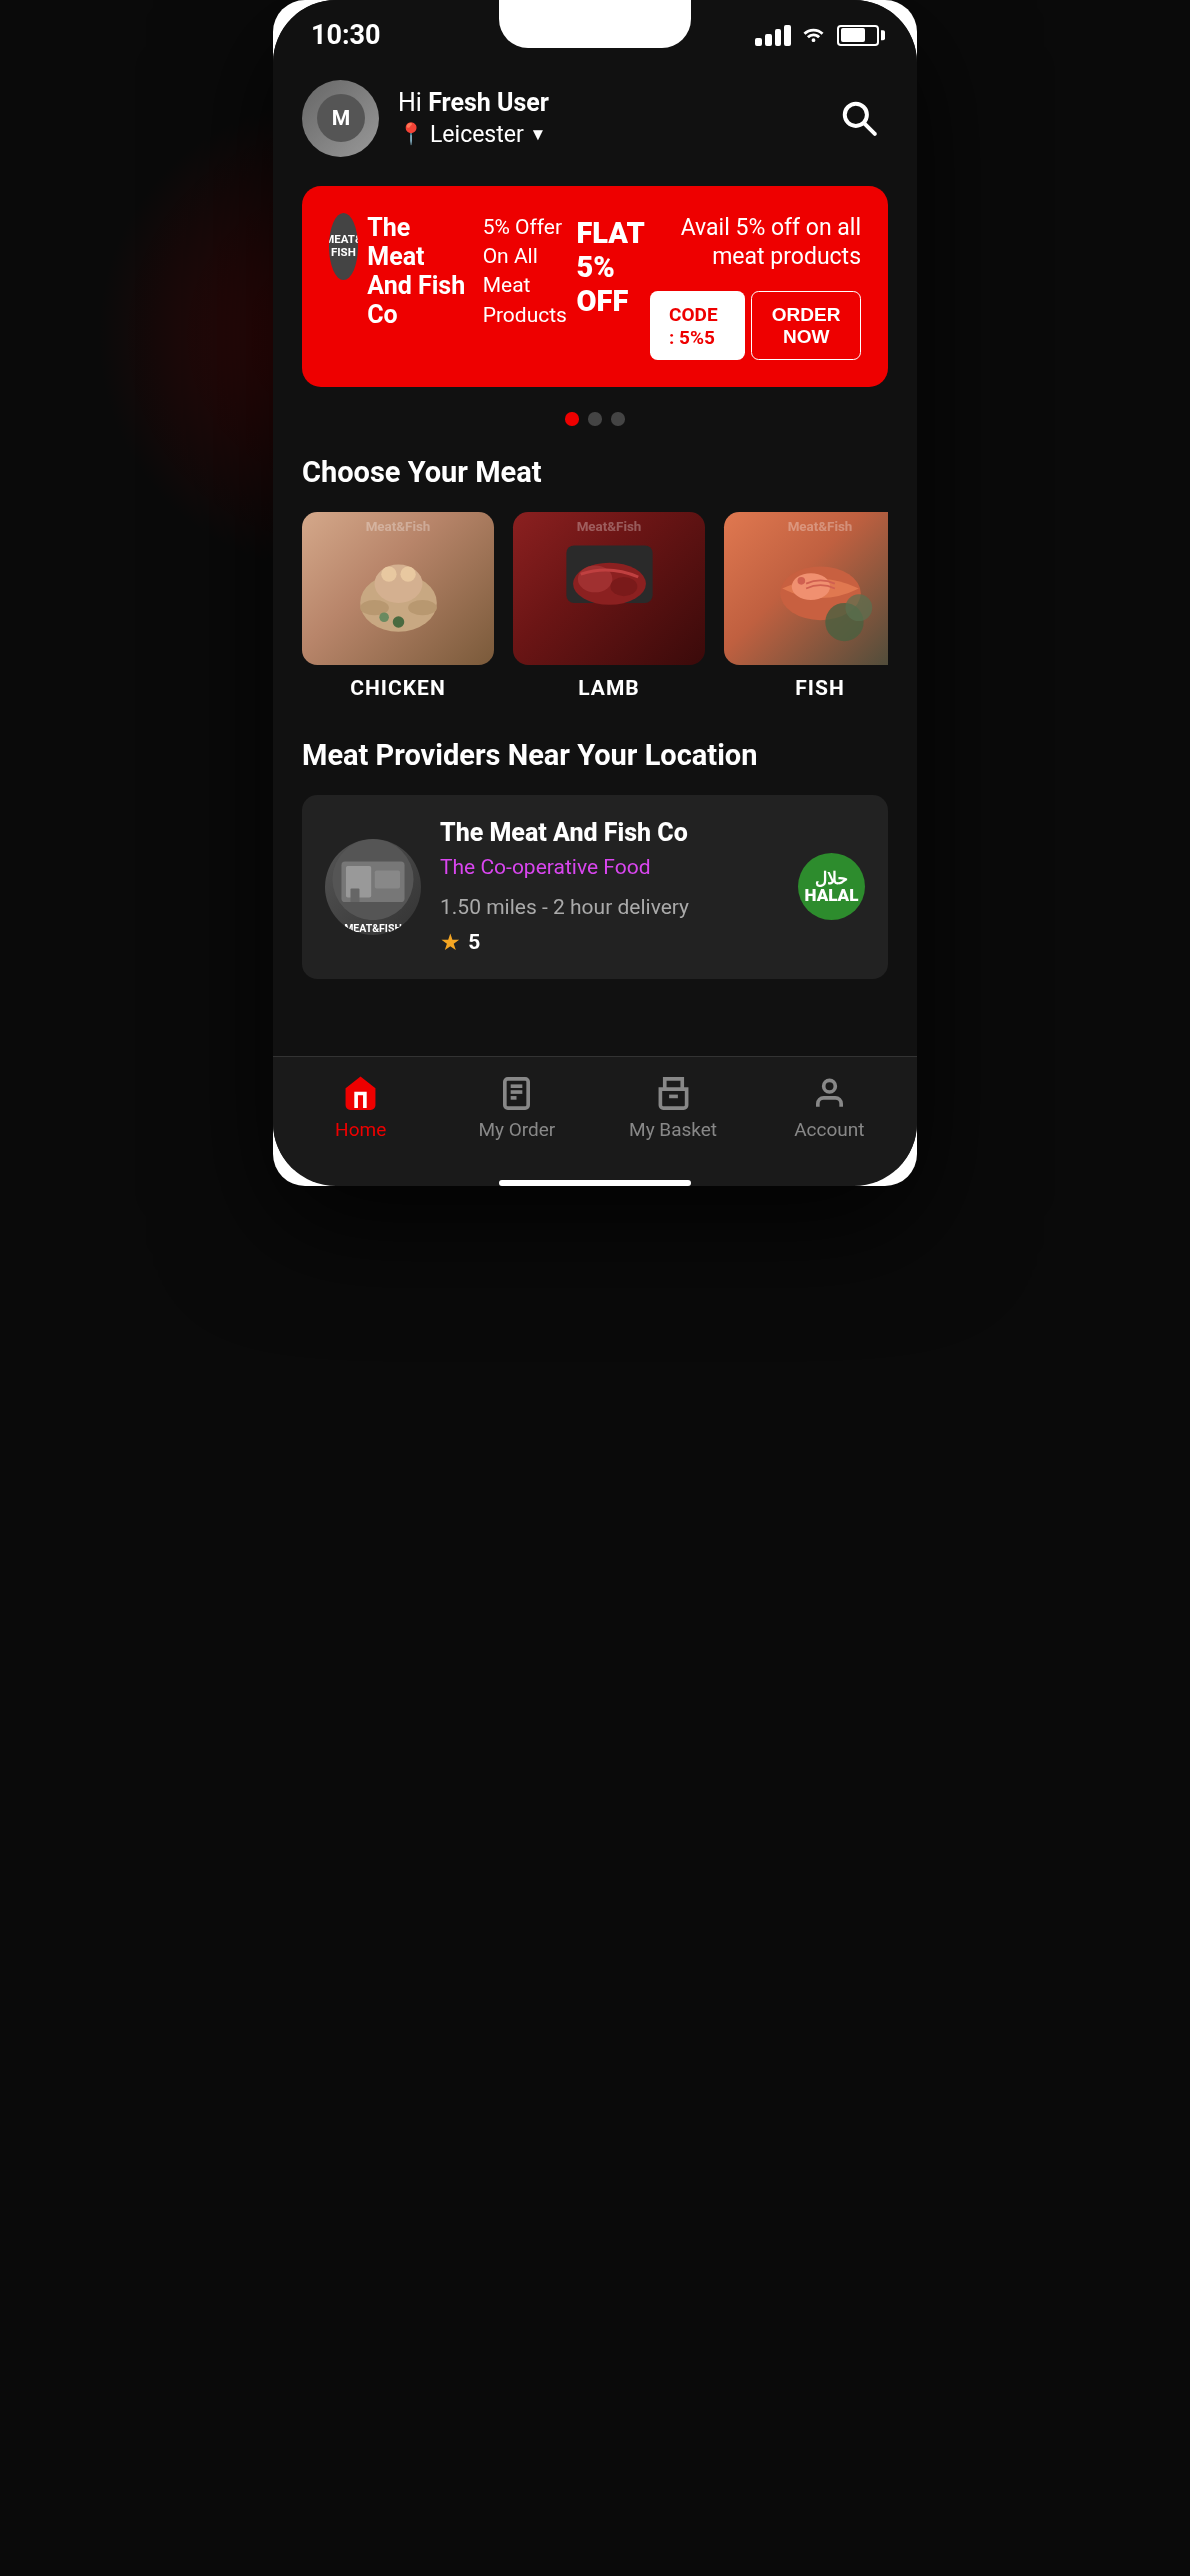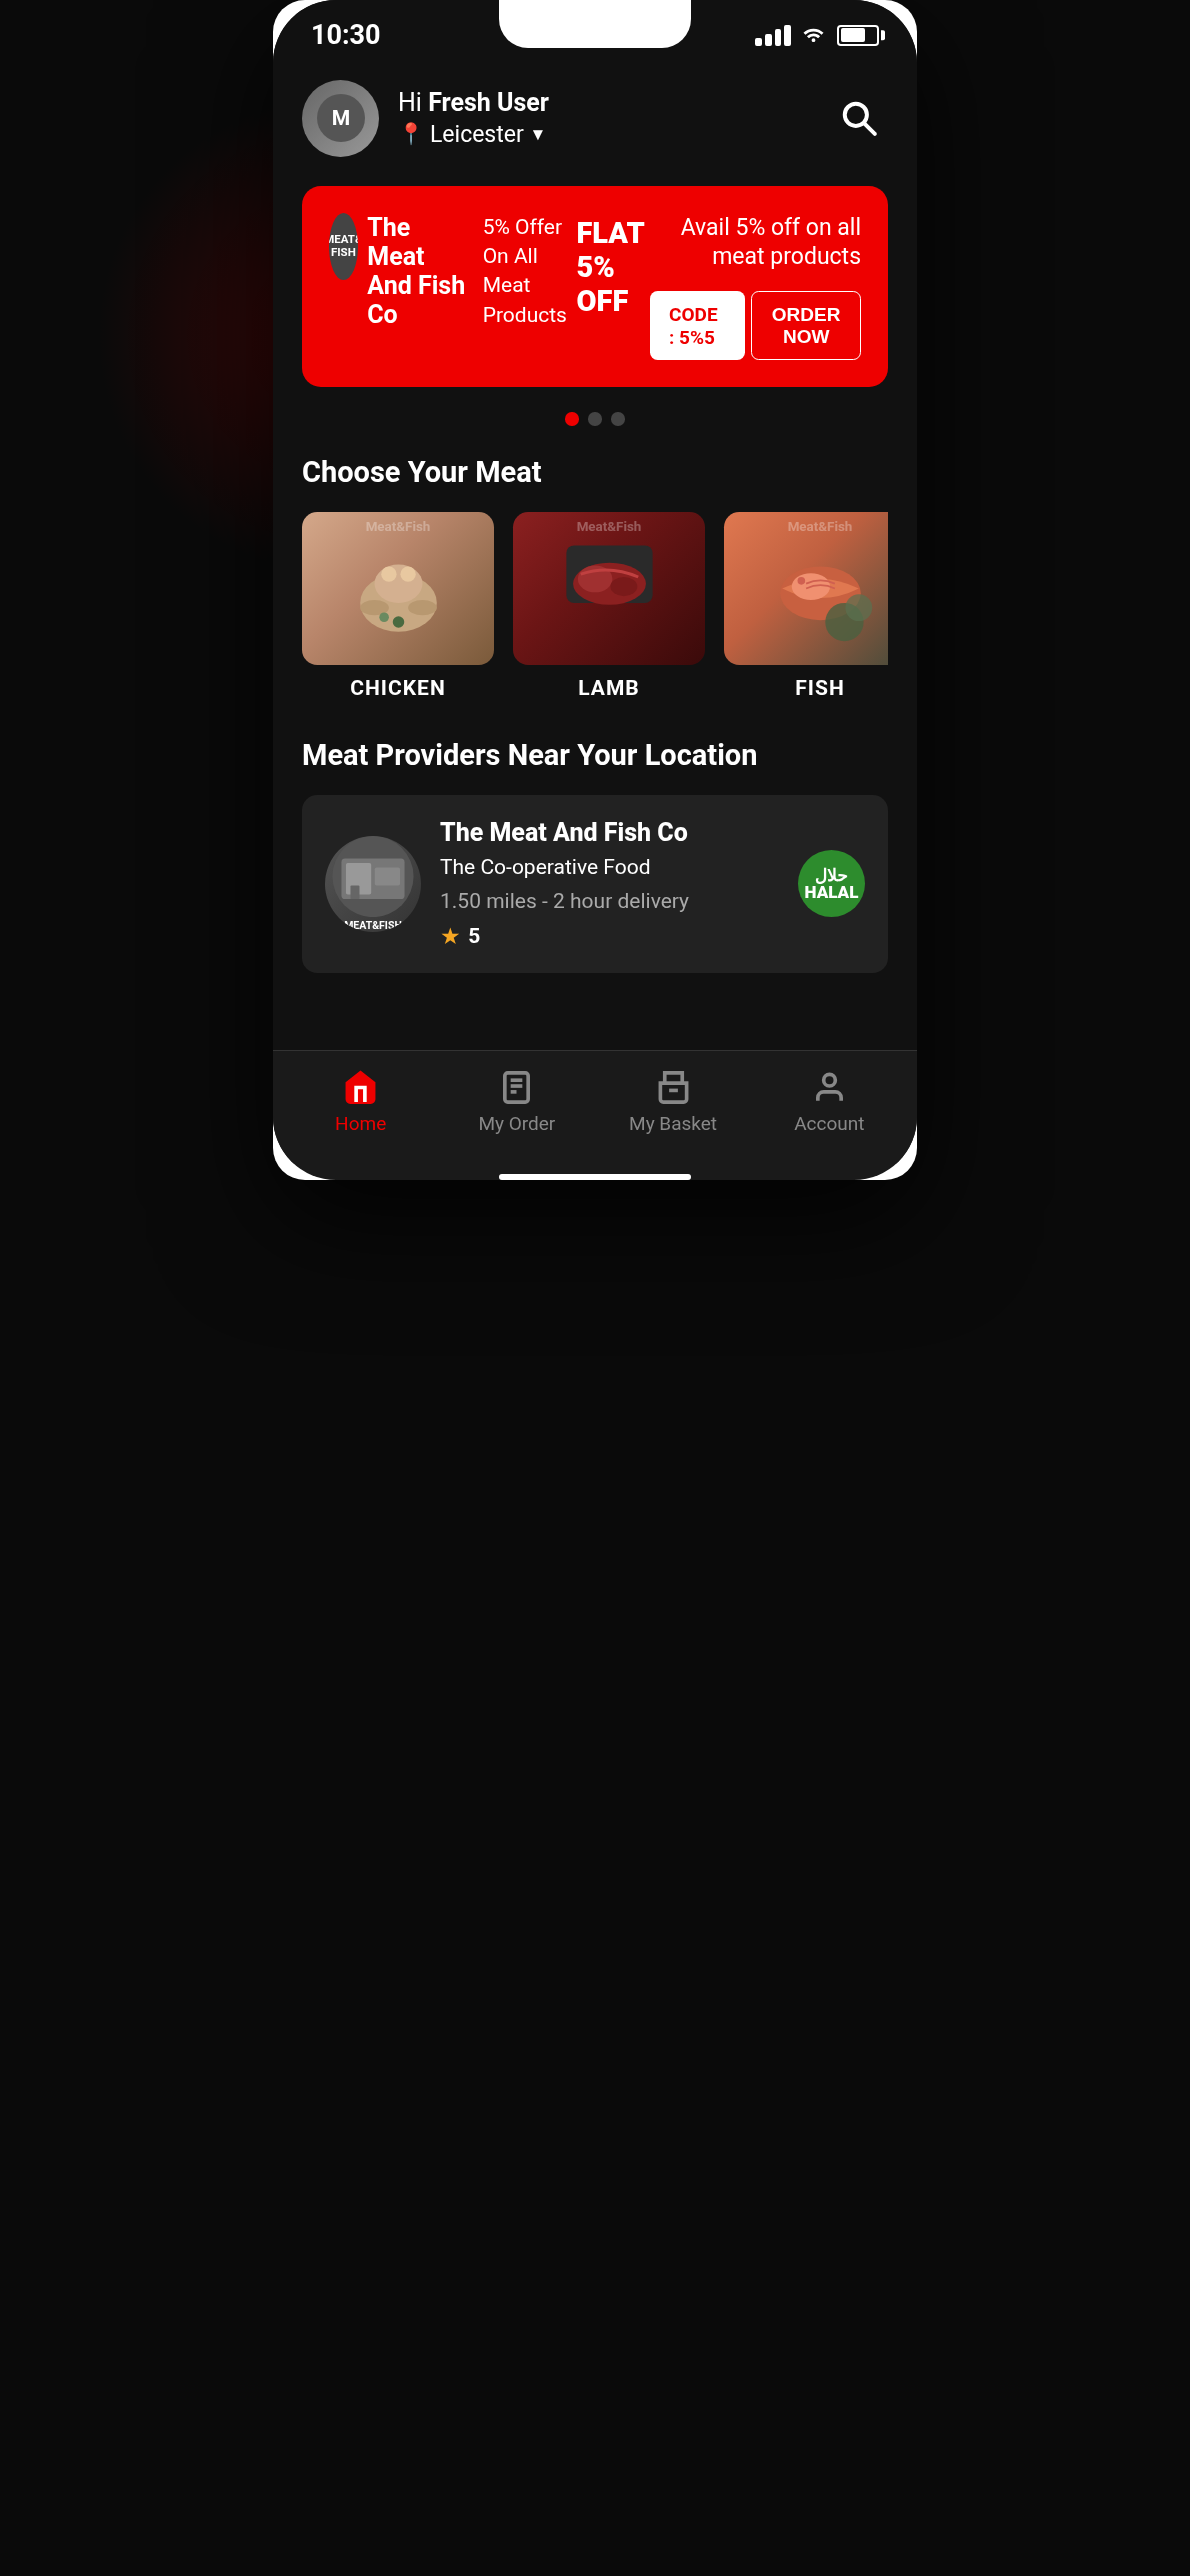--- a/index.html
+++ b/index.html
@@ -460,23 +460,23 @@
     }
 
     .provider-name {
       color: white;
       font-size: 25px;
       font-weight: 800;
       margin-bottom: 7.7px;
     }
 
     .provider-location {
-      color: #ffffff;
+      color: #d946ef;
       font-size: 21px;
-      margin-bottom: 10px;
+      margin-bottom: 16px;
     }
 
     .provider-info {
       color: #aaa;
       font-size: 21px;
     }
 
     .provider-rating {
       display: flex;
       align-items: center;

